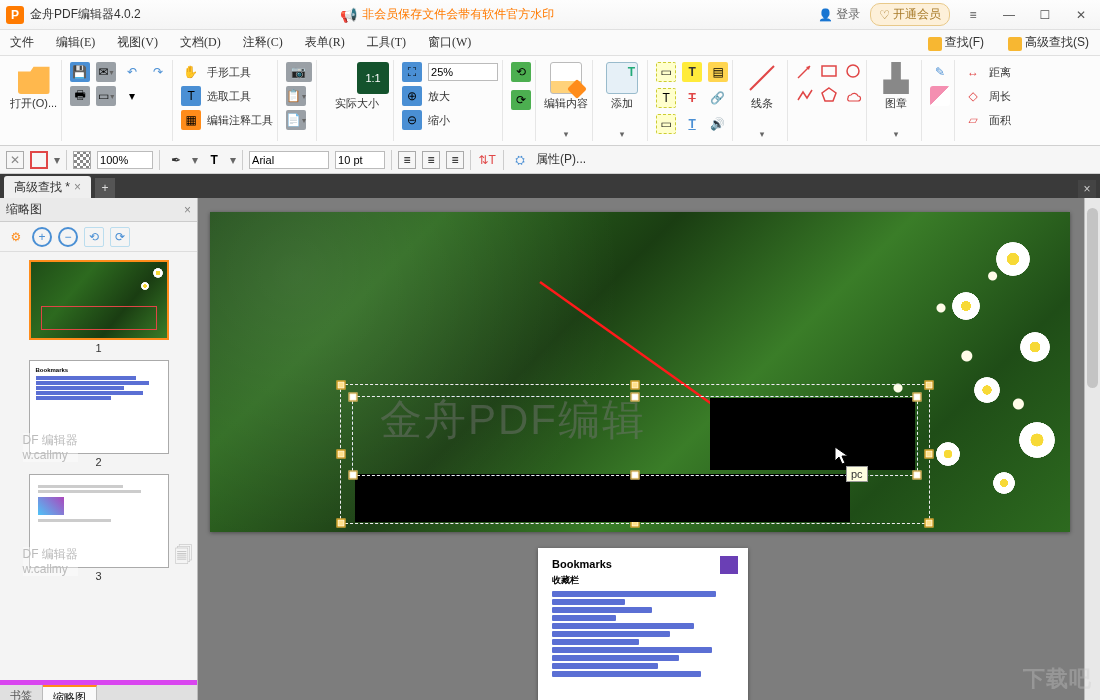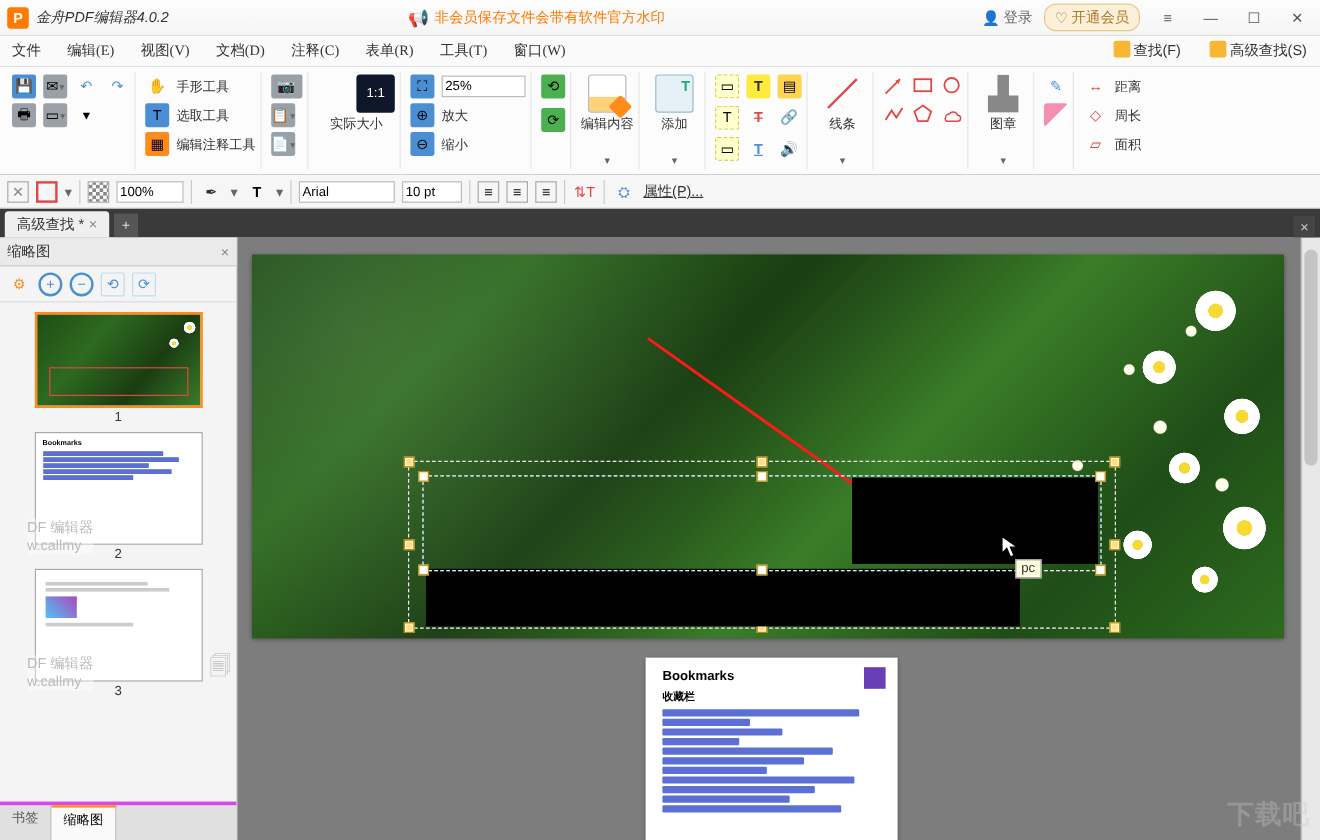--- a/index.html
+++ b/index.html
@@ -1,33 +1,33 @@
 <!DOCTYPE html>
 <html><head>
 <meta charset="utf-8">
 <style>
 * { margin: 0; padding: 0; box-sizing: border-box; font-family: "Microsoft YaHei", Arial, sans-serif; font-size: 12px; }
 body { width: 1100px; height: 700px; overflow: hidden; background: #fff; position: relative; }
 
 
 .titlebar { height: 30px; background: linear-gradient(#fdfdfd,#f5f5f5); display: flex; align-items: center; padding: 0 6px; border-bottom: 1px solid #e0e0e0; }
 .logo { width: 18px; height: 18px; background: #ff7a00; border-radius: 3px; display: flex; align-items: center; justify-content: center; color: #fff; font-weight: bold; margin-right: 6px; }
-.title { color: #333; font-style: italic; }
+.title { color: #333; }
 .warn { margin-left: 200px; color: #ff7a00; display: flex; align-items: center; gap: 4px; }
 .warn-icon { color: #ff7a00; font-size: 14px; }
 .title-right { margin-left: auto; display: flex; align-items: center; gap: 10px; }
 .login { color: #666; display: flex; align-items: center; gap: 3px; }
 .vip { background: #fdf0d9; border: 1px solid #e8c98a; color: #a87b2a; padding: 2px 8px; border-radius: 10px; display: flex; align-items: center; gap: 3px; }
 .win-btn { width: 26px; height: 26px; display: flex; align-items: center; justify-content: center; color: #555; cursor: pointer; }
 
 
 .menubar { height: 26px; background: #fafafa; display: flex; align-items: center; padding: 0 6px; border-bottom: 1px solid #e0e0e0; gap: 14px; }
 .menu-item { color: #333; padding: 2px 4px; font-family: Liberation Serif, serif; }
 .menu-spacer { flex: 1; }
-.find-btn { display: flex; align-items: flex-start; gap: 3px; color: #333; padding: 1px 4px; border: 1px solid transparent; }
+.find-btn { display: flex; align-items: flex-end; gap: 3px; color: #333; padding: 1px 4px; border: 1px solid transparent; }
 .find-btn .ficon { width: 14px; height: 14px; background: #f7b732; border-radius: 2px; }
 
 
 .toolbar { height: 90px; background: #fcfcfc; border-bottom: 1px solid #d0d0d0; display: flex; align-items: stretch; padding: 4px 6px; gap: 4px; }
 .tb-group { display: flex; flex-direction: column; justify-content: space-between; padding: 2px 4px; border-right: 1px solid #e6e6e6; }
 .tb-group:last-child { border-right: none; }
 .tb-row { display: flex; align-items: center; gap: 6px; }
 .tb-big { display: flex; flex-direction: column; align-items: center; justify-content: flex-end; gap: 2px; min-width: 42px; }
 .tb-big .ic { width: 32px; height: 32px; border-radius: 3px; }
 .tb-big .lbl { font-size: 11px; color: #333; }
@@ -54,21 +54,21 @@
 .work { display: flex; height: 502px; background: #808080; }
 .sidepanel { width: 198px; background: #f4f4f4; border-right: 1px solid #bbb; display: flex; flex-direction: column; }
 .side-header { height: 24px; background: #eaeaea; border-bottom: 1px solid #ccc; padding: 3px 6px; font-size: 12px; color: #333; display: flex; align-items: center; }
 .side-tools { height: 30px; display: flex; align-items: center; gap: 6px; padding: 4px 6px; border-bottom: 1px solid #ddd; }
 .thumbs { flex: 1; overflow: auto; padding: 8px 6px; display: flex; flex-direction: column; align-items: center; gap: 6px; }
 .thumb { width: 140px; position: relative; }
 .thumb .pg { width: 140px; background: #fff; border: 1px solid #aaa; position: relative; overflow: hidden; }
 .thumb.sel .pg { border: 2px solid #ff8c1a; }
 .thumb .num { text-align: center; font-size: 11px; color: #333; margin-top: 2px; }
 .wm { position: absolute; left: -6px; bottom: 6px; font-size: 10px; color: #bbb; line-height: 1.2; background: rgba(255,255,255,0.4); }
-.sidetabs { height: 32px; background: #e0e0e0; display: flex; border-top: 3px solid #d946ef; }
+.sidetabs { height: 20px; background: #e0e0e0; display: flex; border-top: 5px solid #d946ef; }
 .sidetab { padding: 3px 10px; font-size: 11px; color: #555; border-right: 1px solid #bbb; }
 .sidetab.active { background: #fafafa; color: #000; border-top: 2px solid #ff8c1a; }
 
 .canvas { flex: 1; position: relative; background: #7d7d7d; overflow: hidden; }
 .scroll-v { position: absolute; right: 0; top: 0; bottom: 0; width: 16px; background: #e8e8e8; border-left: 1px solid #bbb; }
 .scroll-v .thumb-s { position: absolute; left: 2px; right: 2px; top: 10px; height: 180px; background: #c4c4c4; border-radius: 6px; }
 
 
 .grass { position: absolute; left: 12px; top: 14px; right: 30px; height: 320px; background:
   radial-gradient(circle at 85% 30%, #fffce8 0 4px, transparent 5px),
@@ -94,21 +94,21 @@
 
 .page2 { position: absolute; left: 340px; top: 350px; width: 210px; height: 170px; background: #fff; box-shadow: 0 1px 4px rgba(0,0,0,.4); padding: 10px 14px; font-size: 9px; color: #3344cc; }
 .page2 h4 { font-size: 11px; color: #000; margin-bottom: 4px; font-weight: bold; }
 .page2 .sub { font-size: 9px; color: #000; font-weight: bold; margin-bottom: 4px; }
 .page2 .lnk { height: 6px; margin: 2px 0; background: linear-gradient(#5b6fd4,#5b6fd4); border-radius: 1px; }
 .page2 .corner { position: absolute; top: 8px; right: 10px; width: 18px; height: 18px; background: #6a3fb5; }
 
 .dl-wm { position: absolute; right: 8px; bottom: 6px; font-size: 22px; color: rgba(200,200,200,.35); font-weight: bold; letter-spacing: 1px; }
 
 
-.c-folder{background:#ffb84d;} .c-blue{background:#4a8fd4;} .c-gray{background:#9aa0a6;} .c-green{background:#4caf50;} .c-teal{background:#0f172a;margin-left:32px;} .c-orange{background:#ff8c1a;}
+.c-folder{background:#ffb84d;} .c-blue{background:#4a8fd4;} .c-gray{background:#9aa0a6;} .c-green{background:#4caf50;} .c-teal{background:#14532d;margin-left:32px;} .c-orange{background:#ff8c1a;}
 .circ { border-radius: 50%; border: 2px solid #4a8fd4; background: transparent !important; }
 .arr-dd::after { content:"▾"; font-size:8px; color:#666; margin-left:1px; }
 
 svg.shape-ic { width: 18px; height: 18px; }
 </style>
 </head>
 <body>
 
 <div class="titlebar">
   <div class="logo">P</div>
@@ -148,20 +148,26 @@
       <span>查找(F)</span>
     </span>
   <span class="find-btn">
       <span class="ficon"></span>
       <span>高级查找(S)</span>
     </span>
 </div>
 
 <div class="toolbar">
   <div class="tb-group">
+    <div class="tb-big">
+      <div class="ic c-folder" style="clip-path:polygon(0 30%,40% 30%,50% 15%,100% 15%,100% 100%,0 100%);"></div>
+      <span class="lbl">打开(O)...</span>
+    </div>
+  </div>
+  <div class="tb-group">
     <div class="tb-vert">
       <div class="tb-row">
         <span class="ic-sm c-blue">💾</span>
         <span class="ic-sm c-gray arr-dd">✉</span>
         <span class="ic-sm" style="color:#4a8fd4">↶</span>
         <span class="ic-sm" style="color:#4a8fd4">↷</span>
       </div>
       <div class="tb-row">
         <span class="ic-sm c-gray">🖶</span>
         <span class="ic-sm c-gray arr-dd">▭</span>
@@ -341,21 +347,21 @@
   <input class="font-sel" value="Arial" style="">
   <input class="size-sel" value="10 pt" style="">
   <span class="sep"></span>
   <span class="t2-box">≡</span>
   <span class="t2-box">≡</span>
   <span class="t2-box">≡</span>
   <span class="sep"></span>
   <span class="ic-sm" style="color:#e04646;">⇅T</span>
   <span class="sep"></span>
   <span class="ic-sm" style="color:#4a8fd4;">⛭</span>
-  <span style="color:#333;text-decoration:underline;">属性(P)...</span>
+  <span style="color:#333;">属性(P)...</span>
 </div>
 
 <div class="doctabs">
   <div class="doctab">
       <span>高级查找 *</span>
       <span style="color:#888;">×</span>
     </div>
   <div class="addtab">+</div>
   <div class="closetabs">×</div>
 </div>
@@ -424,20 +430,21 @@
       <div class="daisy" style="width:26px;height:26px;right:70px;top:165px;"></div>
       <div class="daisy" style="width:36px;height:36px;right:15px;top:210px;"></div>
       <div class="daisy" style="width:24px;height:24px;right:110px;top:230px;"></div>
       <div class="daisy" style="width:22px;height:22px;right:55px;top:260px;"></div>
 
       <svg class="arrow-line" style="left:320px;top:60px;width:220px;height:160px;" viewBox="0 0 220 160">
         <line x1="10" y1="10" x2="200" y2="145" stroke="#ff1a1a" stroke-width="2.5"></line>
         <polygon points="200,145 186,130 180,142" fill="#ff1a1a"></polygon>
       </svg>
 
+      <div class="wm-text" style="left:170px;top:180px;">金舟PDF编辑</div>
 
       <div class="selbox" style="left:130px;top:172px;width:590px;height:140px;">
         <div class="handle y" style="left:0;top:0;"></div>
           <div class="handle y" style="left:50%;top:0;"></div>
           <div class="handle y" style="left:100%;top:0;"></div>
         <div class="handle y" style="left:0;top:50%;"></div>
           <div class="handle y" style="left:100%;top:50%;"></div>
         <div class="handle y" style="left:0;top:100%;"></div>
           <div class="handle y" style="left:50%;top:100%;"></div>
           <div class="handle y" style="left:100%;top:100%;"></div>

